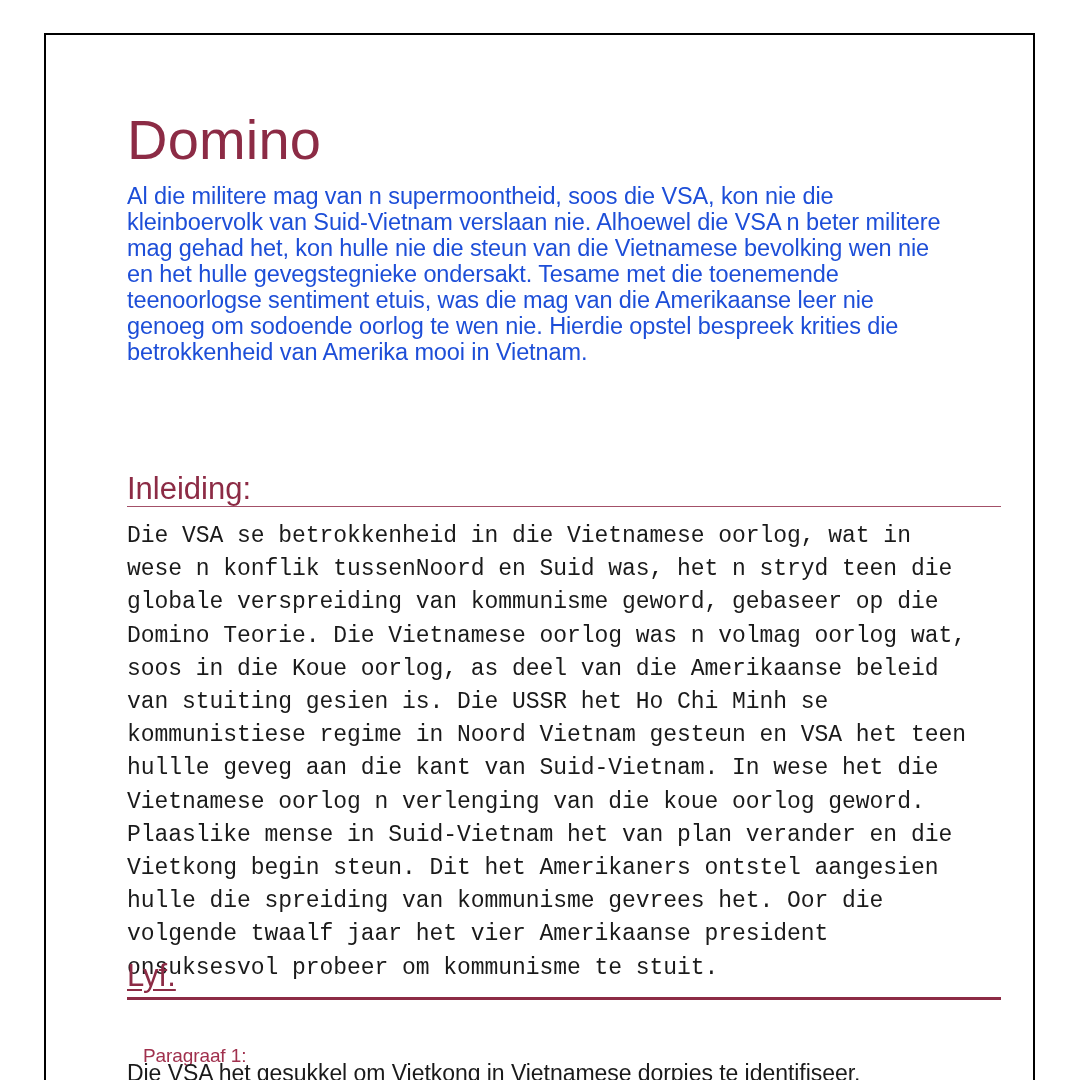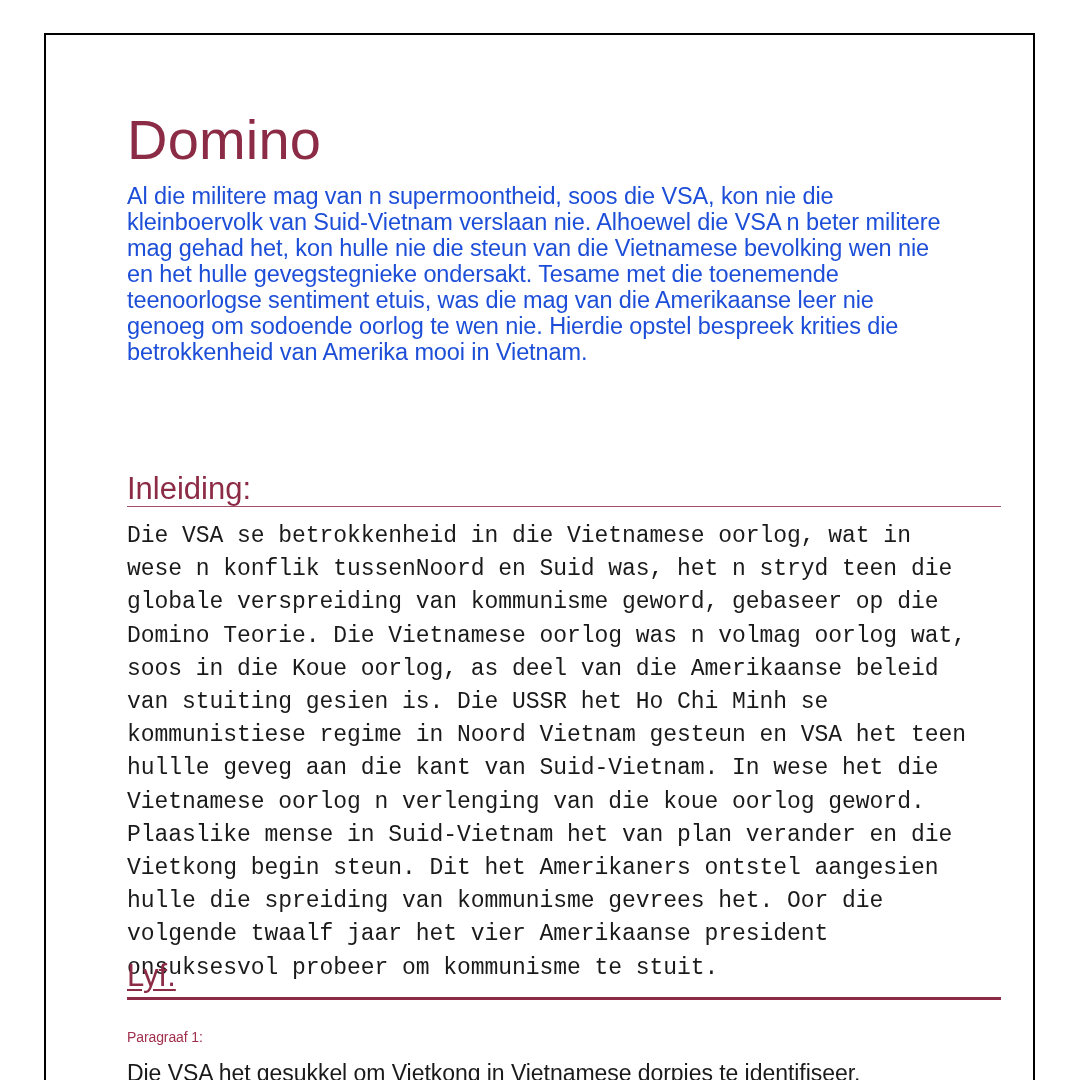--- a/index.html
+++ b/index.html
@@ -104,22 +104,22 @@
     letter-spacing: -0.05px;
   }
   .body-paragraph.intro-body { top: 485px; font-family: Liberation Mono, monospace; }
   .body-paragraph.lyf-body   { top: 1022px; }
 
   
   .sub-heading {
     position: absolute;
     left: 0;
     top: 995px;
-    margin: 0;
-    font-size: 14px;
+    margin: 16px;
+    font-size: 19px;
     font-weight: 400;
     line-height: 1.1;
     color: #A0304D;
     letter-spacing: -0.1px;
   }
 </style>
 </head>
 <body>
 
 <div class="page-sheet">

